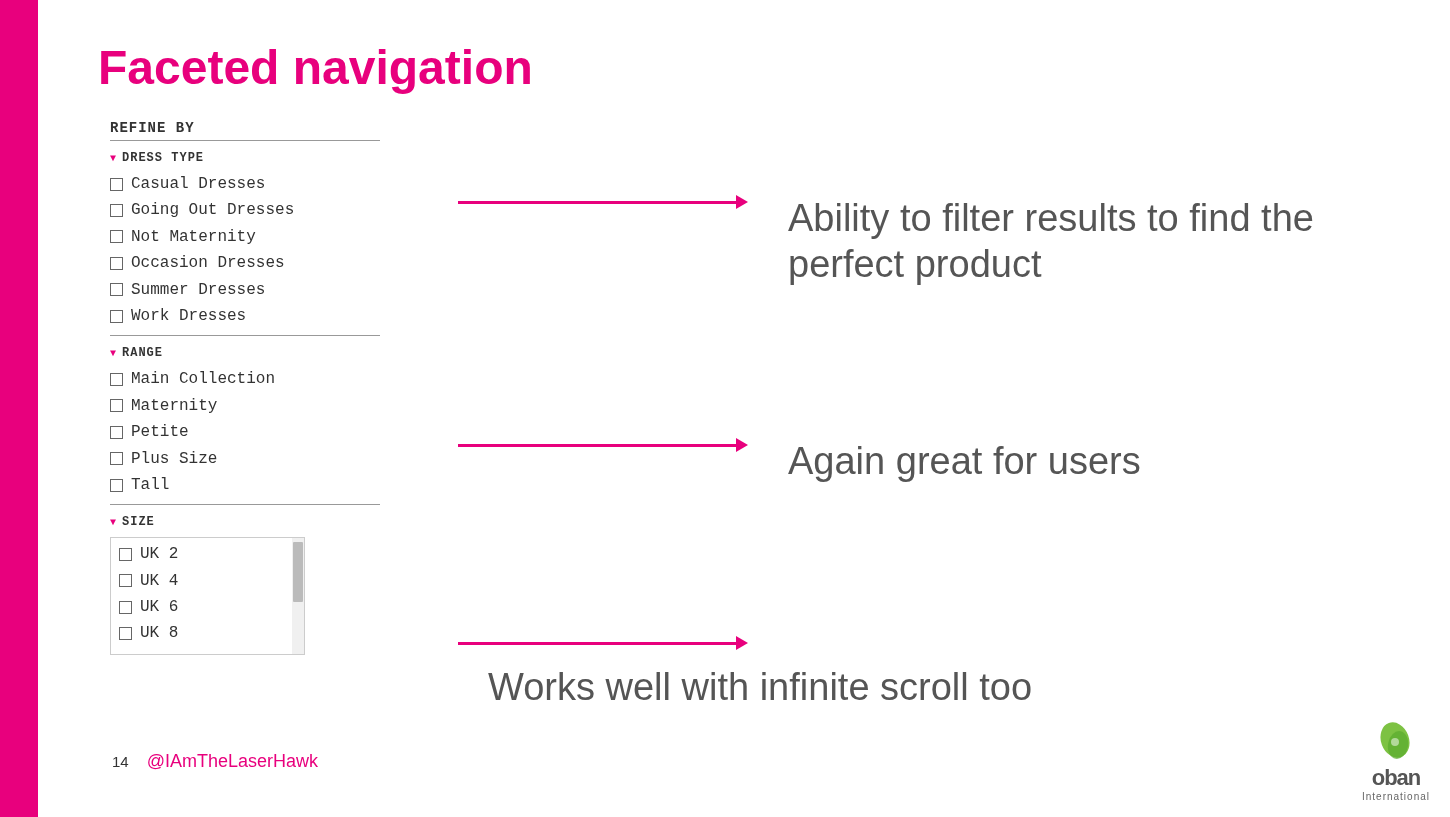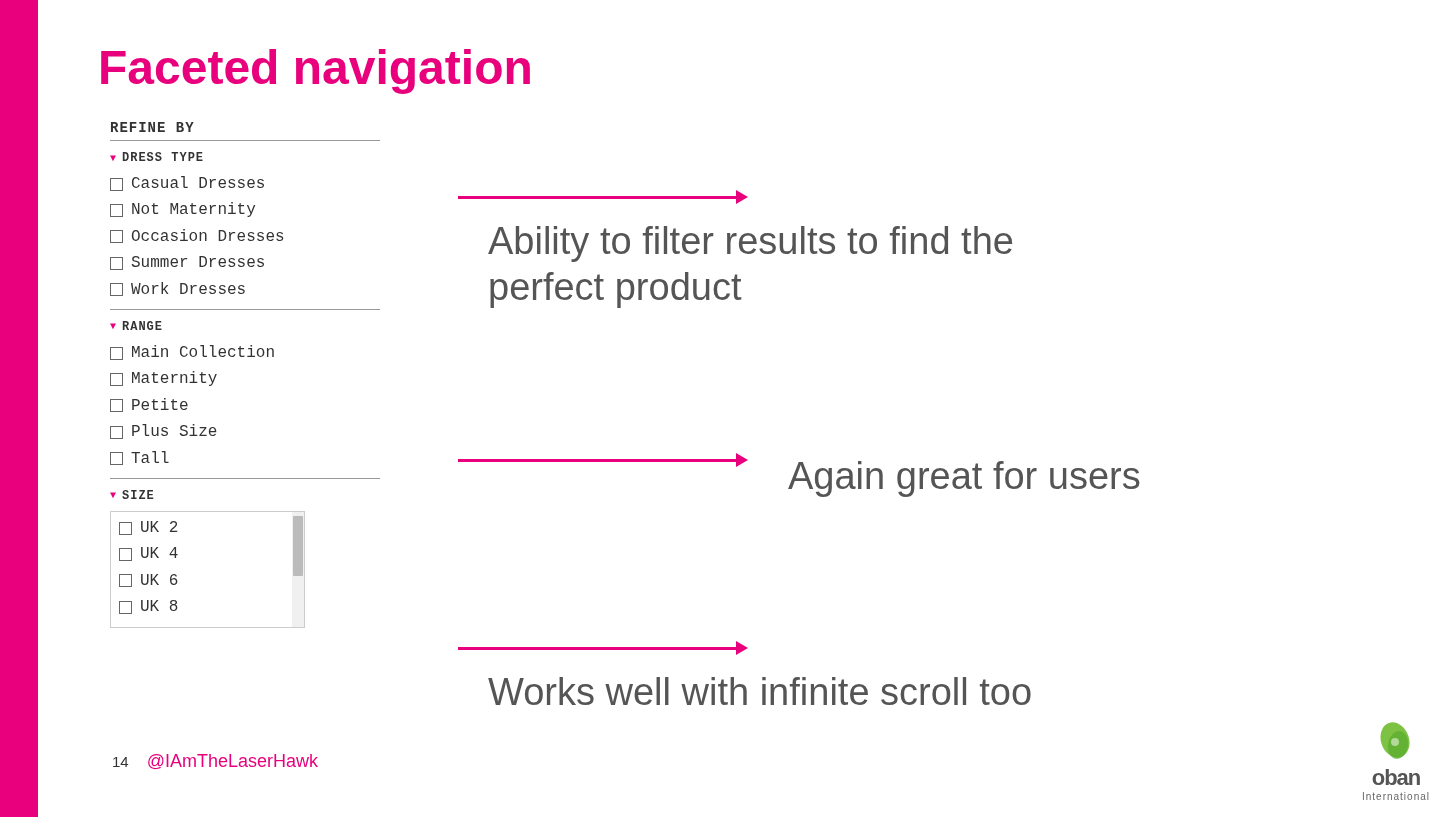--- a/index.html
+++ b/index.html
@@ -207,21 +207,21 @@
       justify-content: space-around;
     }
 
     .annotation-block {
       display: flex;
       align-items: flex-start;
       gap: 20px;
     }
 
     
-    .arrow-1 { margin-top: 0; flex-direction: column; }
+    .arrow-1 { margin-top: 0; }
     .arrow-2 { margin-top: 0; }
     .arrow-3 { margin-top: 0; flex-direction: column; }
   </style>
 </head>
 <body>
 
 <div class="left-bar"></div>
 
 <div class="slide-content">
 
@@ -237,20 +237,24 @@
       <span>DRESS TYPE</span>
     </div>
 
     <div>
       <div class="filter-item">
         <span class="checkbox"></span>
         <span>Casual Dresses</span>
       </div>
       <div class="filter-item">
         <span class="checkbox"></span>
+        <span>Going Out Dresses</span>
+      </div>
+      <div class="filter-item">
+        <span class="checkbox"></span>
         <span>Not Maternity</span>
       </div>
       <div class="filter-item">
         <span class="checkbox"></span>
         <span>Occasion Dresses</span>
       </div>
       <div class="filter-item">
         <span class="checkbox"></span>
         <span>Summer Dresses</span>
       </div>

